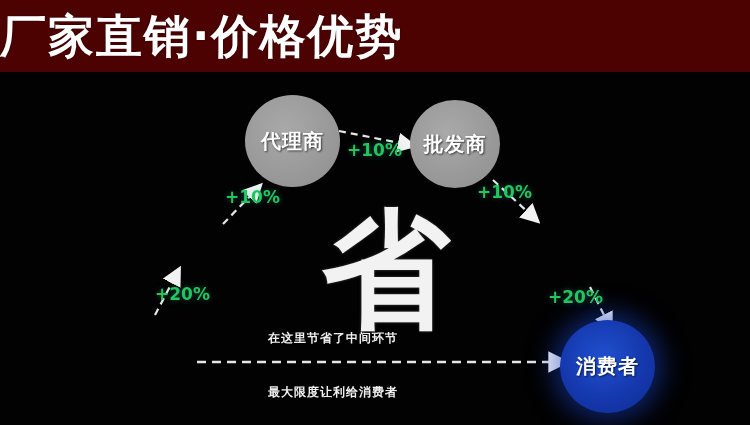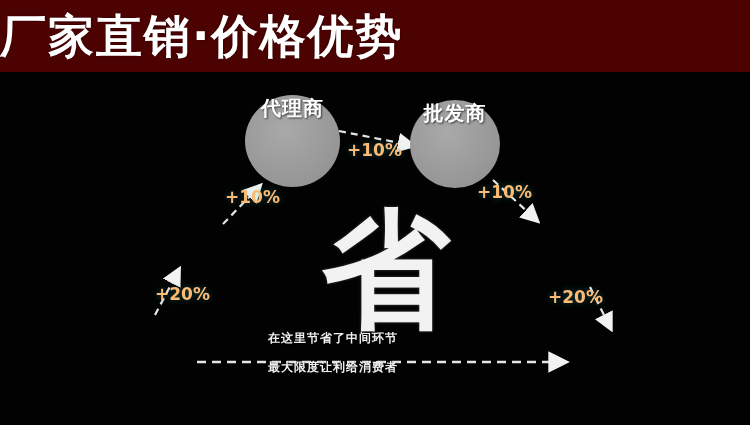--- a/index.html
+++ b/index.html
@@ -50,20 +50,21 @@
     left: 0; top: 0;
     width: 750px;
     height: 353px;
   }
 
   
   .node {
     position: absolute;
     border-radius: 50%;
     display: flex;
+    align-items: center;
     justify-content: center;
     color: #ffffff;
     font-weight: bold;
     font-size: 20px;
     letter-spacing: 1px;
     white-space: nowrap;
     z-index: 3;
   }
   .node.gray {
     background: radial-gradient(circle at 42% 38%, #a9a9a9 0%, #9a9a9a 55%, #8e8e8e 100%);
@@ -72,21 +73,21 @@
     background: radial-gradient(circle at 45% 40%, #2050cf 0%, #1437ab 58%, #0f2c90 100%);
     box-shadow: 0 0 26px 7px rgba(25,65,200,0.55);
   }
   .node-label {
     text-shadow: 1px 1px 2px rgba(0,0,0,0.65);
   }
 
   
   .pct {
     position: absolute;
-    color: #fdba74;
+    color: #22c55e;
     font-size: 17px;
     font-weight: bold;
     letter-spacing: 0px;
     white-space: nowrap;
     z-index: 4;
     text-shadow: 0 0 6px rgba(60,220,210,0.35);
   }
 
   
   #big-save {
@@ -109,21 +110,21 @@
     position: absolute;
     color: #f0f0f0;
     font-size: 12px;
     font-weight: bold;
     letter-spacing: 1px;
     white-space: nowrap;
     z-index: 4;
     text-shadow: 1px 1px 2px rgba(0,0,0,0.8);
   }
   #caption-1 { left: 268px; top: 258px; }
-  #caption-2 { left: 268px; top: 287px; }
+  #caption-2 { left: 268px; top: 312px; }
 </style>
 </head>
 <body>
 
 <div id="page">
 
   <div id="banner">
     <div id="banner-title">厂家直销·价格优势</div>
   </div>
 
@@ -155,20 +156,23 @@
 
     <div class="node gray" style="left:245px; top:23px; width:95px; height:92px;">
       <span class="node-label">代理商</span>
     </div>
 
     <div class="node gray" style="left:410px; top:28px; width:90px; height:88px;">
       <span class="node-label">批发商</span>
     </div>
 
 
+    <div class="node blue" style="left:560px; top:248px; width:95px; height:93px;">
+      <span class="node-label">消费者</span>
+    </div>
 
     <div class="pct" style="left:155px; top:212px;">+20%</div>
 
     <div class="pct" style="left:225px; top:115px;">+10%</div>
 
     <div class="pct" style="left:347px; top:68px;">+10%</div>
 
     <div class="pct" style="left:477px; top:110px;">+10%</div>
 
     <div class="pct" style="left:548px; top:215px;">+20%</div>

